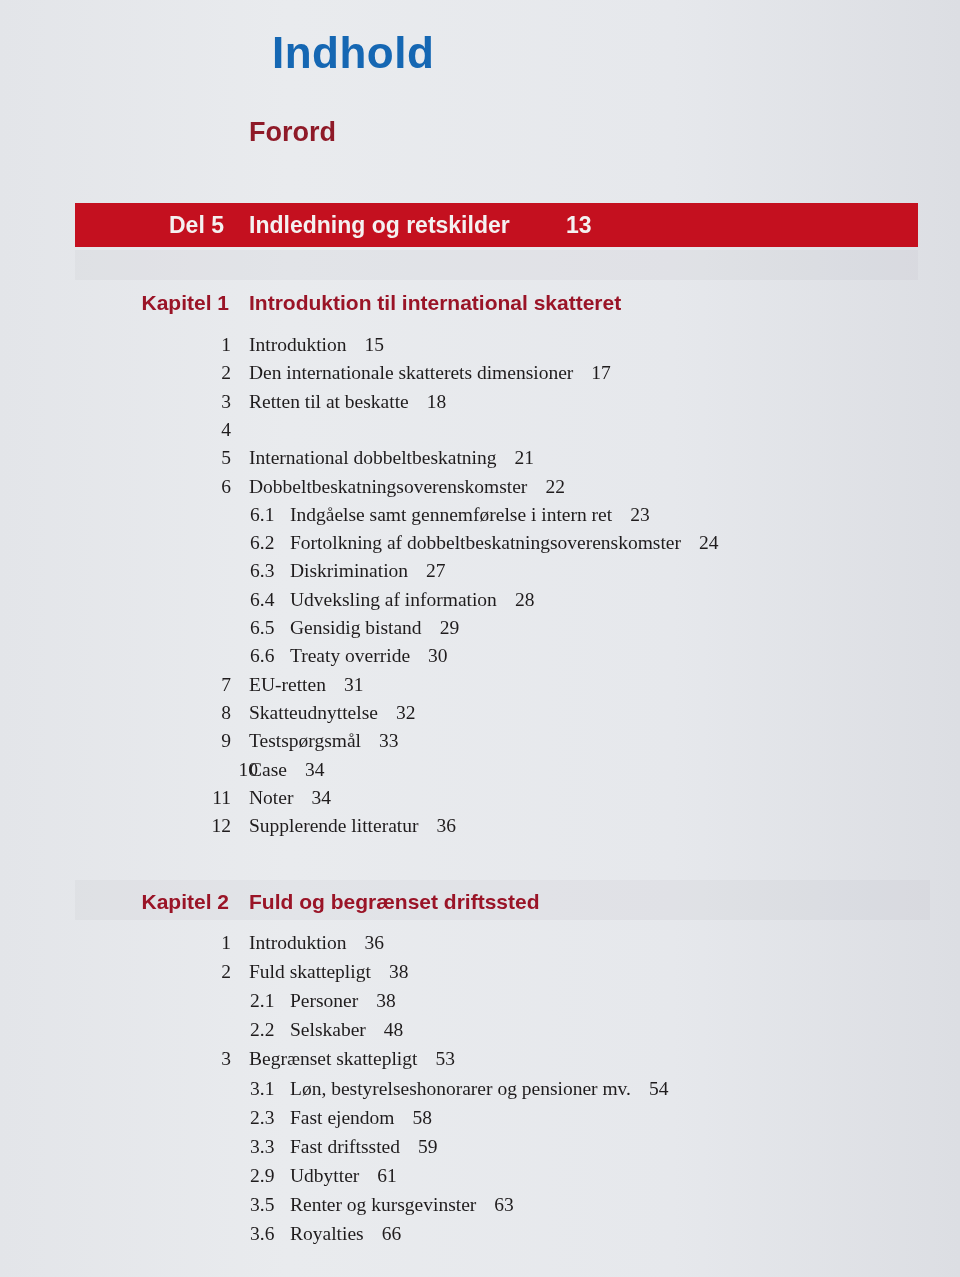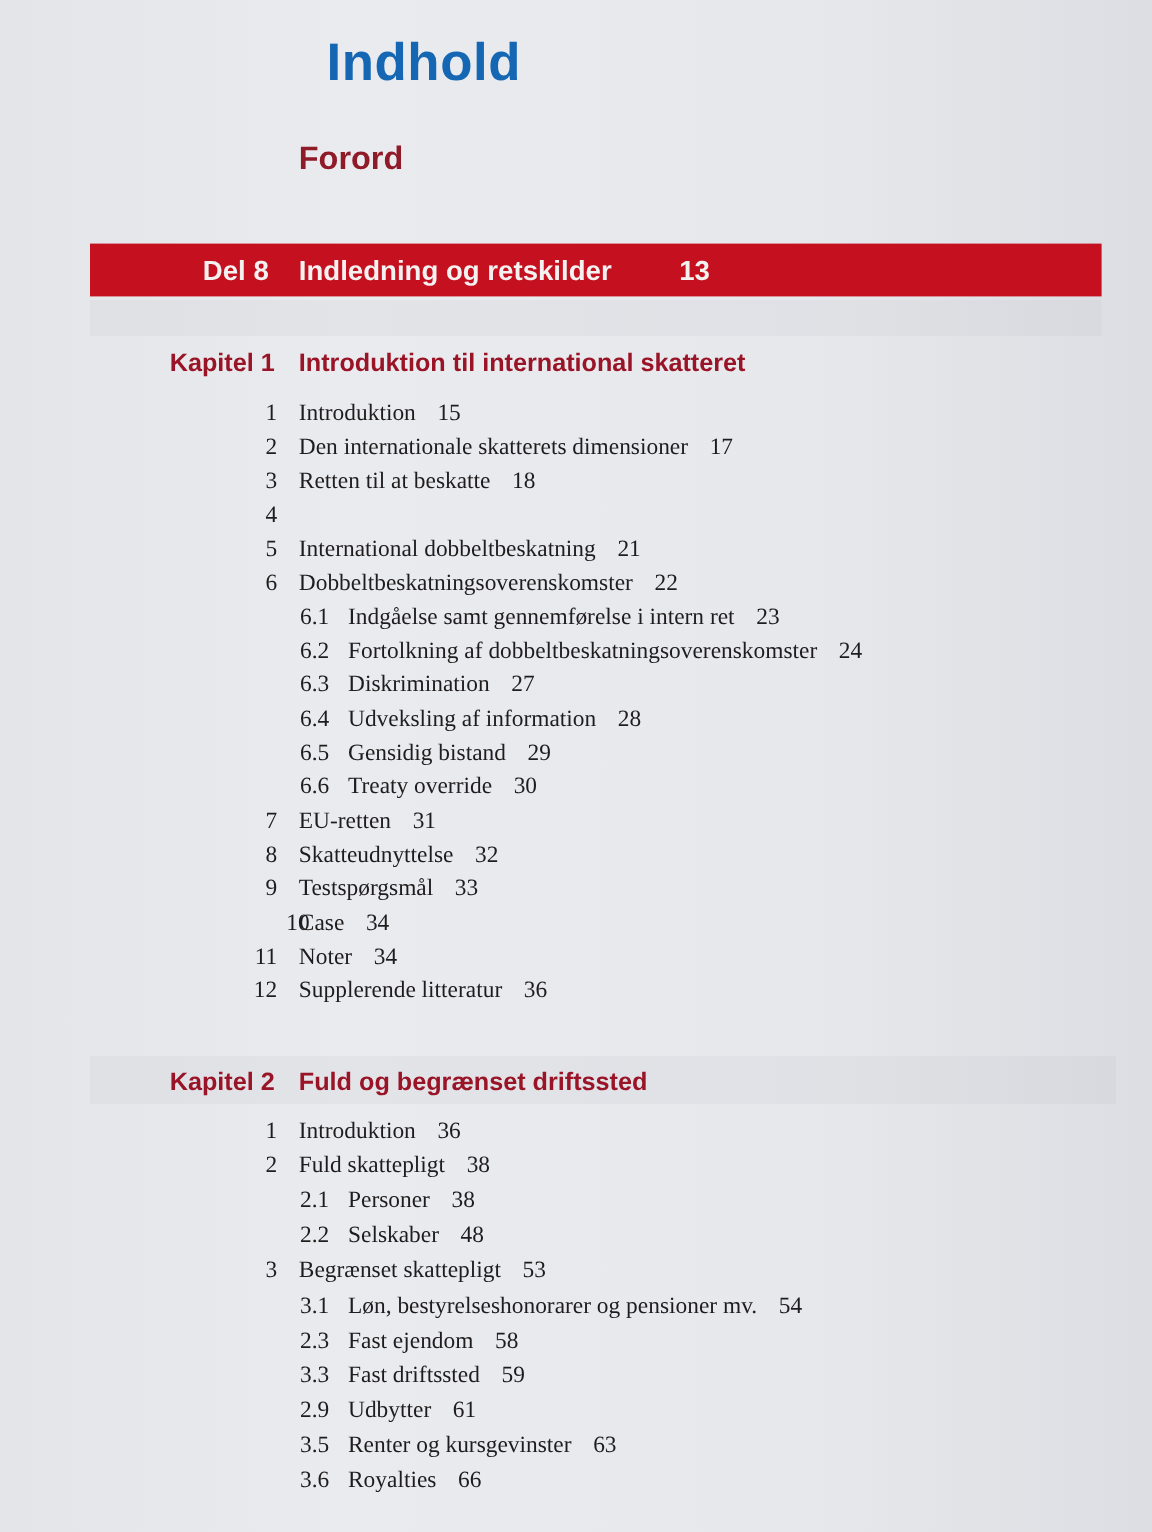--- a/index.html
+++ b/index.html
@@ -134,21 +134,21 @@
 <body>
 
 <div class="bleed" style="left:75px;top:250px;width:843px;height:30px;"></div>
 <div class="bleed" style="left:75px;top:880px;width:855px;height:40px;"></div>
 
 <h1 class="page-title">Indhold</h1>
 
 <div class="forord">Forord</div>
 
 <div class="part-banner">
-  <span class="part-label">Del 8</span>
+  <span class="part-label">Del 5</span>
   <span class="part-title">Indledning og retskilder</span>
   <span class="part-page">13</span>
 </div>
 
 <div class="chapter-heading" style="left:0;top:289px;width:960px;">
   <span class="ch-label">Kapitel 1</span>
   <span class="ch-title">Introduktion til international skatteret</span>
 </div>
 
 <div class="toc-list" id="ch0-list" style="top:331px;">

